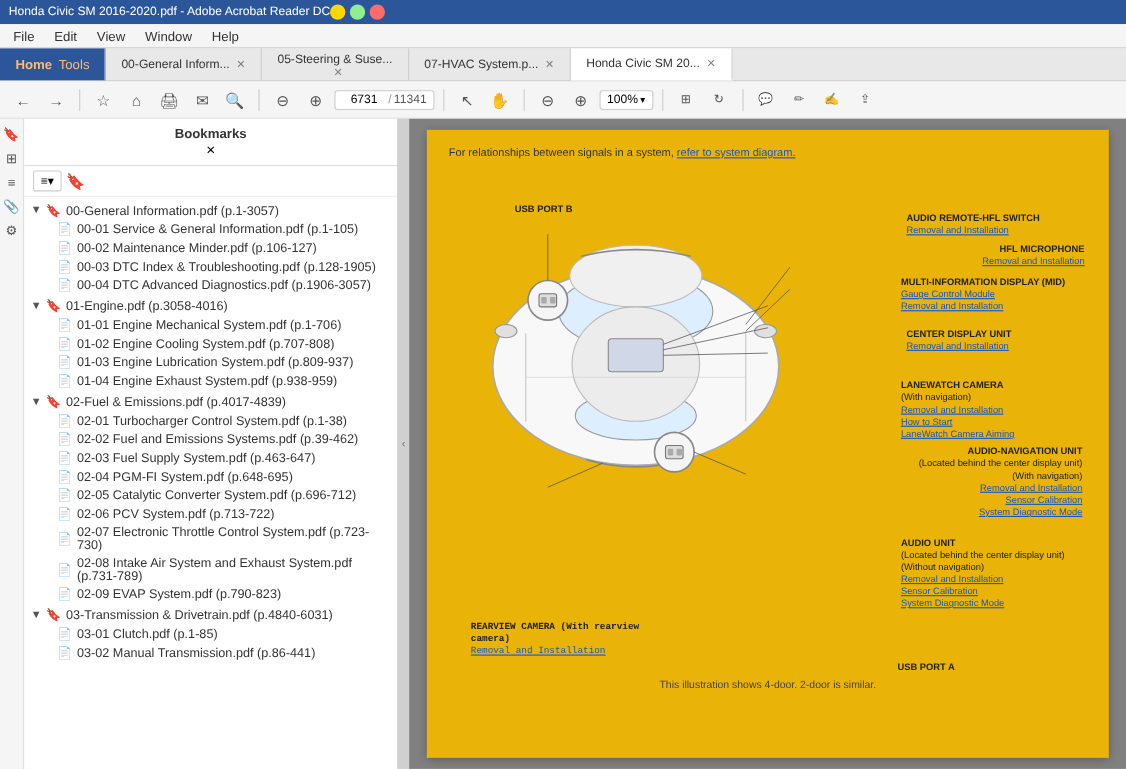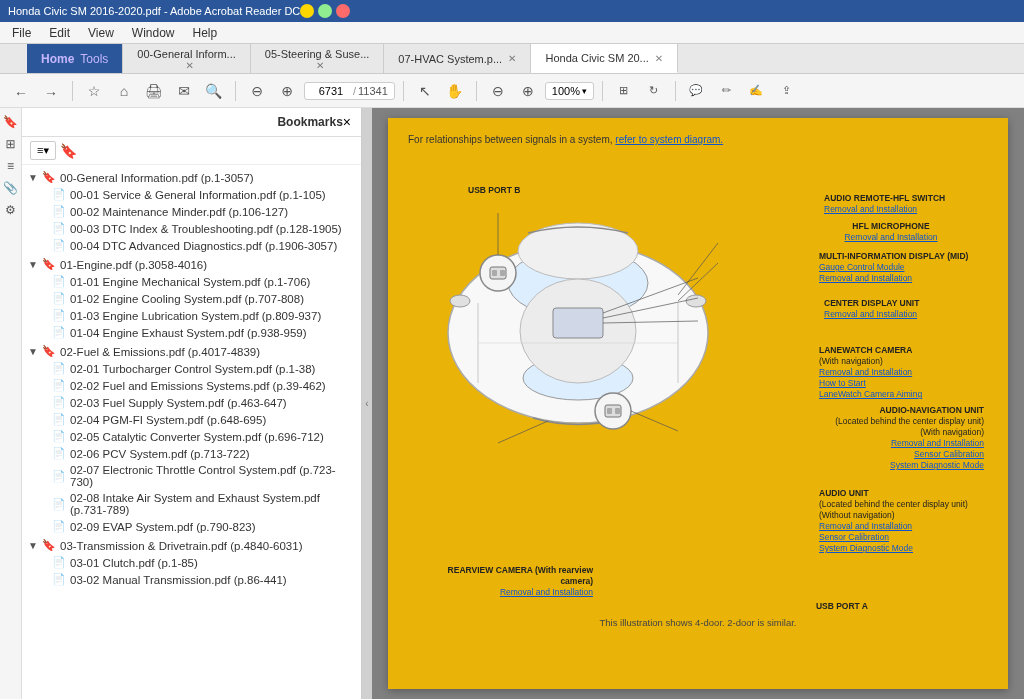--- a/index.html
+++ b/index.html
@@ -52,23 +52,22 @@
       cursor: pointer;
       font-size: 12px;
       color: #333;
       border-right: 1px solid #ccc;
       display: flex;
       align-items: center;
       white-space: nowrap;
     }
     .nav-tab.home-tools {
       background: #2b579a;
-      color: #c4b5fd;
+      color: #fdba74;
       gap: 6px;
-      margin-left: 27px;
     }
     .nav-tab.active {
       background: white;
       border-bottom: 1px solid white;
       font-weight: 500;
     }
     .nav-tab .close-btn {
       margin-left: 6px;
       font-size: 10px;
       cursor: pointer;
@@ -120,26 +119,27 @@
       min-width: 340px;
       background: white;
       border-right: 1px solid #ccc;
       display: flex;
       flex-direction: column;
       overflow: hidden;
     }
     #sidebar-header {
       display: flex;
       align-items: center;
-      justify-content: flex-end;
+      justify-content: flex-start;
       padding: 6px 10px;
       border-bottom: 1px solid #ddd;
       font-size: 12px;
       font-weight: 600;
       color: #333;
+      flex-direction: column;
     }
     #sidebar-toolbar {
       display: flex;
       align-items: center;
       padding: 4px 8px;
       gap: 4px;
       border-bottom: 1px solid #eee;
     }
     #bookmarks-tree {
       flex: 1;
@@ -286,21 +286,21 @@
   <span class="menu-item">View</span>
   <span class="menu-item">Window</span>
   <span class="menu-item">Help</span>
 </div>
 
 <div id="navbar">
   <div class="nav-tab home-tools">
     <span style="font-weight:600;">Home</span>
     <span>Tools</span>
   </div>
-  <div class="nav-tab" style="font-size:11px;flex-direction:column;">
+  <div class="nav-tab" style="font-size:11px;">
     <span>00-General Inform...</span>
     <span class="close-btn">✕</span>
   </div>
   <div class="nav-tab" style="font-size:11px;flex-direction:column;">
     <span>05-Steering &amp; Suse...</span>
     <span class="close-btn">✕</span>
   </div>
   <div class="nav-tab" style="font-size:11px;">
     <span>07-HVAC System.p...</span>
     <span class="close-btn">✕</span>
@@ -554,21 +554,21 @@
 
           <div class="label-box" style="top:32px;left:60px;">
             <strong>USB PORT B</strong>
           </div>
 
           <div class="label-box" style="top:40px;right:4px;text-align:left;width:160px;">
             <strong>AUDIO REMOTE-HFL SWITCH</strong><br>
             <a href="#" class="label-link">Removal and Installation</a>
           </div>
 
-          <div class="label-box" style="top:68px;right:17px;text-align:center;width:160px;">
+          <div class="label-box" style="top:68px;right:2px;text-align:right;width:160px;">
             <strong>HFL MICROPHONE</strong><br>
             <a href="#" class="label-link">Removal and Installation</a>
           </div>
 
           <div class="label-box" style="top:98px;right:4px;text-align:left;width:165px;">
             <strong>MULTI-INFORMATION DISPLAY (MID)</strong><br>
             <a href="#" class="label-link">Gauge Control Module</a><br>
             <a href="#" class="label-link">Removal and Installation</a>
           </div>
 
@@ -596,21 +596,21 @@
 
           <div class="label-box" style="top:335px;right:4px;text-align:left;width:165px;">
             <strong>AUDIO UNIT</strong><br>
             <span>(Located behind the center display unit)</span><br>
             <span>(Without navigation)</span><br>
             <a href="#" class="label-link">Removal and Installation</a><br>
             <a href="#" class="label-link">Sensor Calibration</a><br>
             <a href="#" class="label-link">System Diagnostic Mode</a>
           </div>
 
-          <div class="label-box" style="bottom:34px;left:20px;text-align:right;width:165px;">
+          <div class="label-box" style="bottom:34px;left:20px;text-align:left;width:165px;font-family:Liberation Mono, monospace;">
             <strong>REARVIEW CAMERA (With rearview camera)</strong><br>
             <a href="#" class="label-link">Removal and Installation</a>
           </div>
 
           <div class="label-box" style="bottom:20px;right:120px;text-align:left;">
             <strong>USB PORT A</strong>
           </div>
 
           <div class="bottom-caption">
             <span>This illustration shows 4-door. 2-door is similar.</span>

